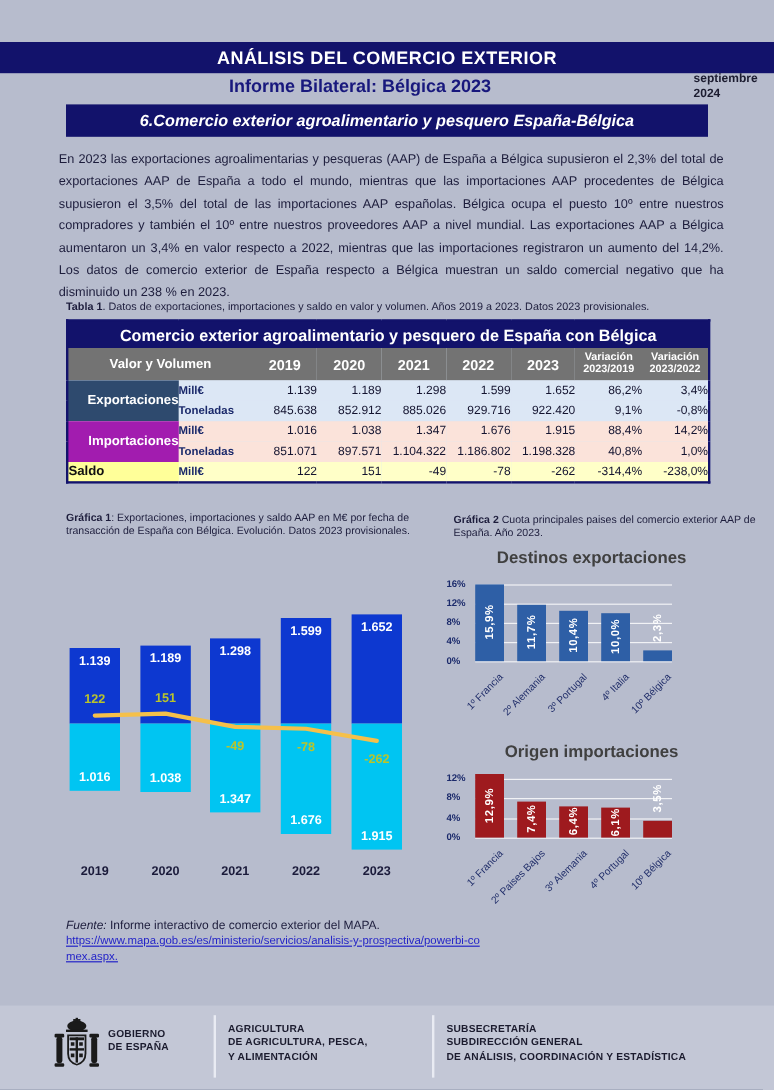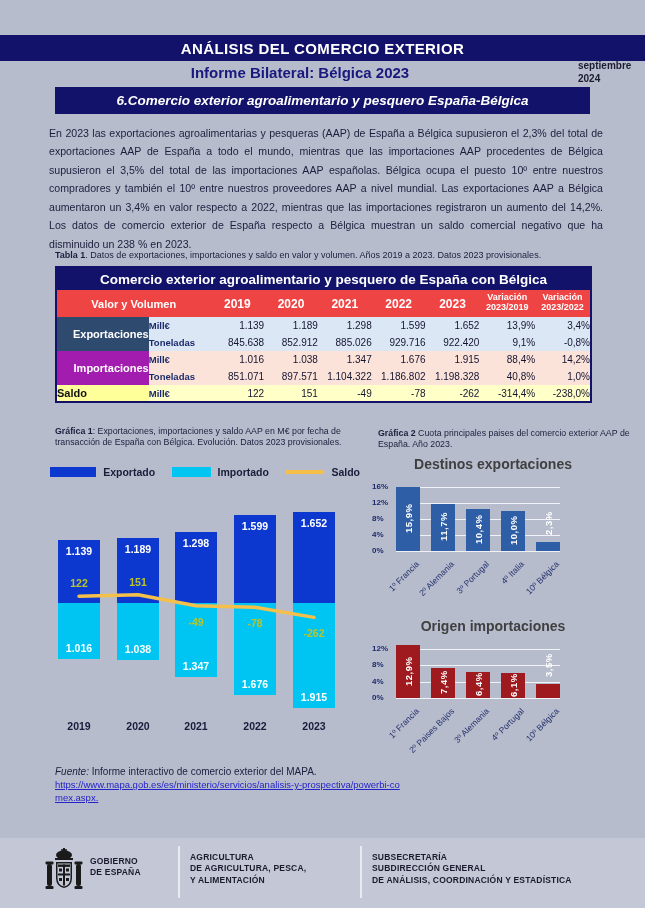--- a/index.html
+++ b/index.html
@@ -19,21 +19,21 @@
 
   .intro { left:49px; top:124px; width:554px; font-size:10.6px; line-height:1.74; text-align:justify; color:#1d1d3c; }
 
   .caption { font-size:9px; color:#1d1d3c; line-height:1.3; }
   .caption b { font-weight:bold; }
   .tab-caption { left:55px; top:250px; width:545px; }
 
   table.trade { left:55px; top:266px; width:537px; border-collapse:collapse; border:2px solid #12126b; background:#dce7f5; }
   table.trade th, table.trade td { padding:0; }
   .t-title { background:#12126b; color:#fff; font-weight:bold; font-size:13.5px; height:23px; text-align:center; }
-  .t-head { background:#ef4444; color:#fff; }
+  .t-head { background:#737373; color:#fff; }
   .t-head th { font-weight:bold; }
   .th-vv { font-size:11px; text-align:center; }
   .th-year { font-size:12px; text-align:center; }
   .th-var { font-size:9px; line-height:1.15; text-align:center; padding-bottom:3px !important; }
   .t-head th { height:27px; vertical-align:middle; }
   td.num { font-size:10px; text-align:right; padding-right:12px; color:#141430; height:17px; }
   td.unit { font-size:9.5px; font-weight:bold; color:#1b2a6b; padding-left:5px; height:17px; }
   th.rlabel { font-size:11px; font-weight:bold; color:#fff; text-align:right; padding-left:7px; }
   .bg-exp { background:#dce7f5; }
   .bg-imp { background:#fbe3da; }
@@ -130,21 +130,21 @@
       </th>
     </tr>
     <tr class="bg-exp">
       <th class="rlabel lbl-exp" rowspan="2">Exportaciones</th>
       <td class="unit">Mill€</td>
       <td class="num">1.139</td>
       <td class="num">1.189</td>
       <td class="num">1.298</td>
       <td class="num">1.599</td>
       <td class="num">1.652</td>
-      <td class="num">13,9%</td>
+      <td class="num">86,2%</td>
       <td class="num">3,4%</td>
     </tr>
     <tr class="bg-exp">
       <td class="unit">Toneladas</td>
       <td class="num">845.638</td>
       <td class="num">852.912</td>
       <td class="num">885.026</td>
       <td class="num">929.716</td>
       <td class="num">922.420</td>
       <td class="num">9,1%</td>
@@ -186,28 +186,20 @@
     </table>
 
   <div class="abs caption g1-caption">
     <b>Gráfica 1</b><span>: Exportaciones, importaciones y saldo AAP en M€ por fecha de transacción de España con Bélgica. Evolución. Datos 2023 provisionales.</span>
   </div>
 
   <div class="abs caption g2-caption">
     <b>Gráfica 2</b><span> Cuota principales paises del comercio exterior AAP de España. Año 2023.</span>
   </div>
 
-  <div class="abs legend">
-    <span class="chip" style="width:48px;height:10px;background:#0d38d0"></span>
-    <span class="lab">Exportado</span>
-    <span class="chip" style="width:40px;height:10px;background:#00c5f2"></span>
-    <span class="lab">Importado</span>
-    <span class="chip" style="width:40px;height:4px;background:#f5c04a"></span>
-    <span class="lab">Saldo</span>
-  </div>
 
   <div id="main-chart" class="chart" style="left:36px;top:498px;width:330px;height:242px;">
       <div class="bar" style="left: 22px; top: 42px; width: 42px; height: 63px; background: rgb(13, 56, 208);"></div>
       <div class="bar" style="left: 22px; top: 105px; width: 42px; height: 56px; background: rgb(0, 197, 242);"></div>
       <div class="bar-label" style="left: 18px; top: 47px; width: 50px;">1.139</div>
       <div class="bar-label" style="left: 18px; top: 144px; width: 50px;">1.016</div>
       <div class="saldo-label" style="left: 16px; top: 79.29px; width: 54px; color: rgb(185, 196, 44);">122</div>
       <div class="year-label" style="left: 13px; top: 222px; width: 60px;">2019</div>
       <div class="bar" style="left: 81px; top: 40px; width: 42px; height: 65px; background: rgb(13, 56, 208);"></div>
       <div class="bar" style="left: 81px; top: 105px; width: 42px; height: 57px; background: rgb(0, 197, 242);"></div>

